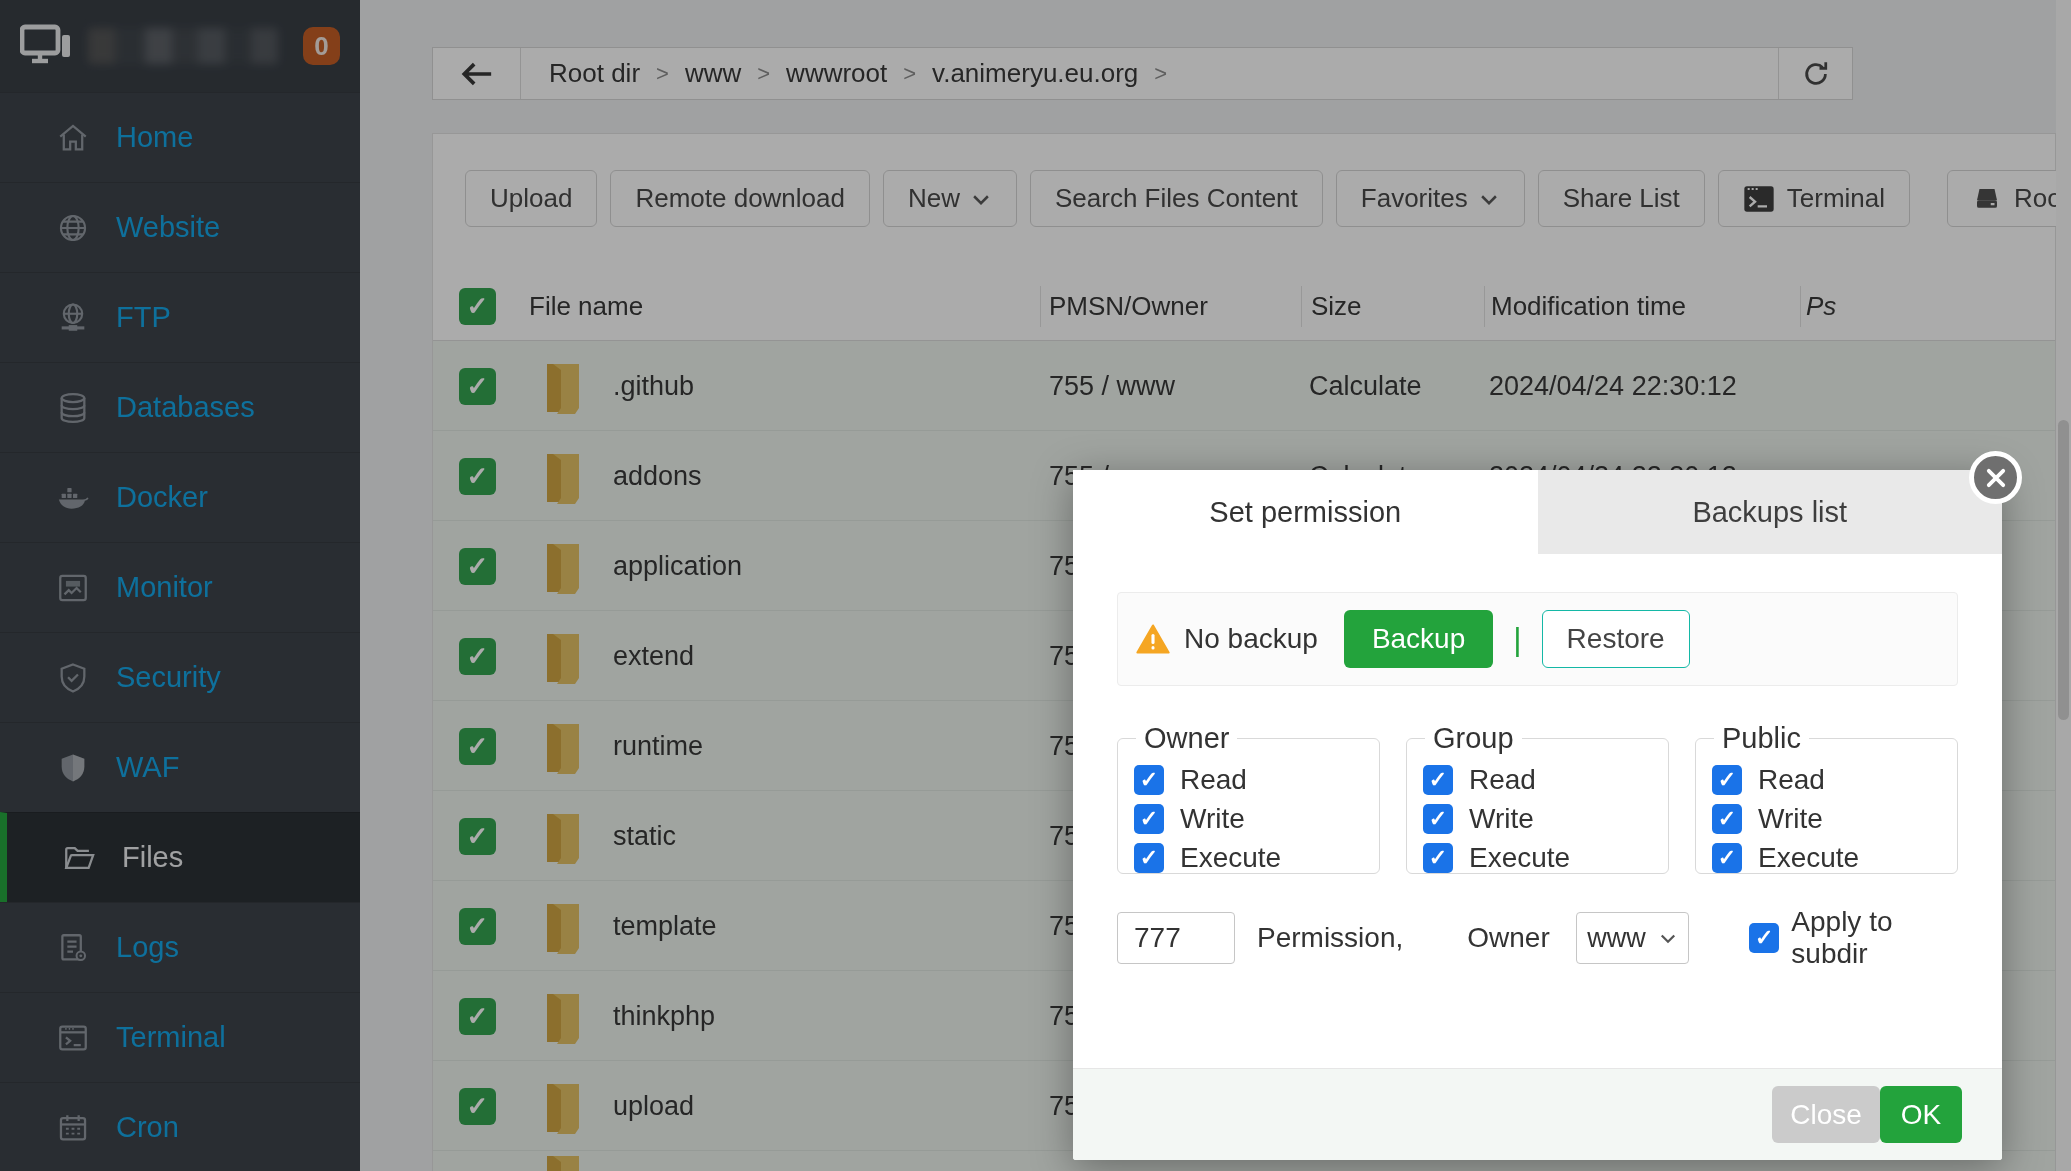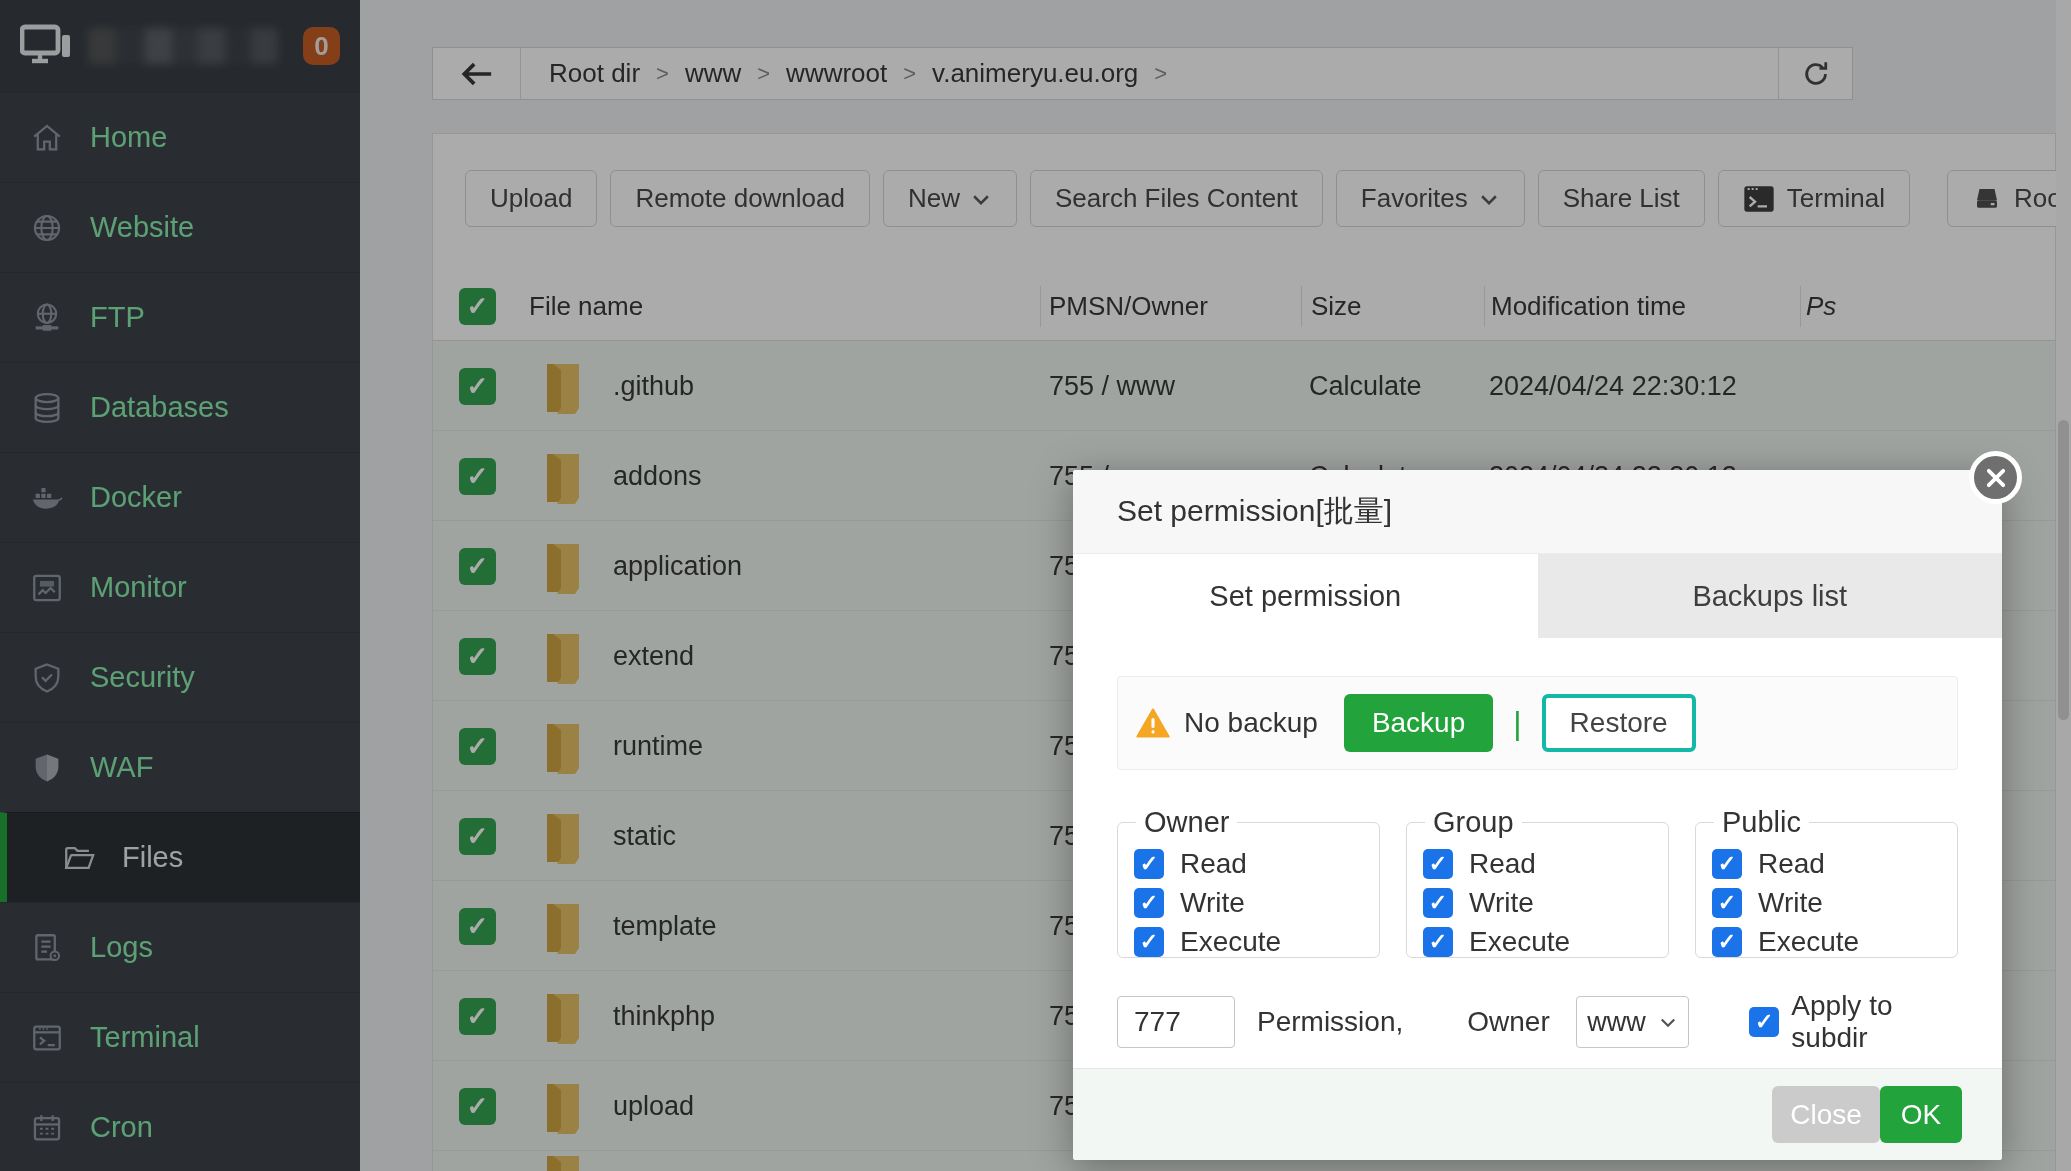--- a/index.html
+++ b/index.html
@@ -11,22 +11,22 @@
   .sidebar { position:absolute; left:0; top:0; width:360px; height:1171px; background:#383e45; z-index:5; }
   .logo-row { height:92px; display:flex; align-items:center; padding:0 20px; background:#333940; }
   .logo-row svg { flex:0 0 auto; }
   .blur-name { width:190px; height:36px; margin-left:16px; border-radius:4px;
     background:
       linear-gradient(90deg,#555 0 14%, #3c4248 14% 30%, #60646a 30% 44%, #41464c 44% 58%, #585d63 58% 72%, #3a4046 72% 86%, #54585e 86% 100%);
     filter: blur(5px); opacity:.85; }
   .badge { margin-left:auto; min-width:37px; height:38px; background:#c45a20; border-radius:10px;
     color:#f3e9e2; font-size:26px; font-weight:bold; display:flex; align-items:center; justify-content:center; padding:0 8px; }
   .menu { }
-  .menu-item { height:90px; display:flex; align-items:center; padding-left:30px; cursor:pointer;
-    border-top:1px solid rgba(0,0,0,.14); color:#86efac; }
+  .menu-item { height:90px; display:flex; align-items:center; padding-left:56px; cursor:pointer;
+    border-top:1px solid rgba(0,0,0,.14); color:#0ea5e9; }
   .menu-item .mi-icon { width:34px; height:34px; margin-right:26px; color:#8f969e; flex:0 0 auto; }
   .menu-item .mi-label { font-size:29px; }
   .menu-item.active { background:#262b30; color:#eef0f2; border-left:7px solid #20a53a; padding-left:55px; }
   .menu-item.active .mi-icon { color:#cdd2d6; }
 
   
   .main { position:absolute; left:360px; top:0; right:0; bottom:0; background:#eef0f1; }
   .card { position:absolute; left:72px; top:133px; width:1624px; bottom:0; background:#fff;
           border:1px solid #e0e0e0; border-bottom:none; }
 
@@ -75,21 +75,21 @@
   .tab { flex:1; display:flex; align-items:center; justify-content:center; font-size:29px; cursor:pointer; }
   .tab.active { background:#fff; color:#333; }
   .tab.inactive { background:#e9e9e9; color:#3e3e3e; }
   .dlg-body { padding:16px 44px; }
   .backup-box { margin-top:22px; height:94px; border:1px solid #ececec; background:#fbfbfb; border-radius:4px;
     display:flex; align-items:center; padding:0 18px; }
   .nb-label { font-size:28px; margin:0 26px 0 14px; }
   .btn-green { background:#23a33c; color:#fff; border-radius:6px; font-size:28px; height:58px;
     display:flex; align-items:center; justify-content:center; padding:0 28px; cursor:pointer; }
   .pipe { color:#23a33c; font-size:32px; margin:0 20px; }
-  .btn-ghost { background:#fff; border:4px solid #14b8a6; color:#444; border-radius:6px; font-size:28px; height:58px;
+  .btn-ghost { background:#fff; border:1px solid #14b8a6; color:#444; border-radius:6px; font-size:28px; height:58px;
     display:flex; align-items:center; justify-content:center; padding:0 24px; cursor:pointer; }
   .groups { margin-top:36px; display:flex; gap:26px; }
   fieldset.pgroup { width:273px; height:152px; border:1px solid #d9d9d9; border-radius:6px; padding:2px 0 0 16px; }
   fieldset.pgroup legend { font-size:29px; color:#333; padding:0 8px; margin-left:2px; }
   .opt { display:flex; align-items:center; margin-top:7px; }
   .bluecb { width:30px; height:30px; border-radius:5px; background:#1a73e8; display:flex; align-items:center; justify-content:center; cursor:pointer; flex:0 0 auto; }
   .bluecb::after { content:"✓"; color:#fff; font-size:22px; font-weight:bold; }
   .opt span { font-size:28px; margin-left:16px; }
   .perm-row { margin-top:32px; display:flex; align-items:center; }
   .perm-input { width:118px; height:52px; border:1px solid #c6c6c6; border-radius:4px; font-size:28px; color:#333;
@@ -487,23 +487,20 @@
     </div>
 
     <div class="scrollbar">
         <div class="scroll-thumb"></div>
       </div>
   </div>
 
   <div class="overlay"></div>
 
   <div class="dialog">
-    <div class="dlg-header">
-      <span>Set permission[批量]</span>
-    </div>
     <div class="dlg-close">
       <svg width="24" height="24" viewBox="0 0 20 20">
           <path d="M4 4 L16 16 M16 4 L4 16" stroke="#fff" stroke-width="3.2" stroke-linecap="round"></path>
         </svg>
     </div>
 
     <div class="tabs">
       <div class="tab active">Set permission</div>
       <div class="tab inactive">Backups list</div>
     </div>

